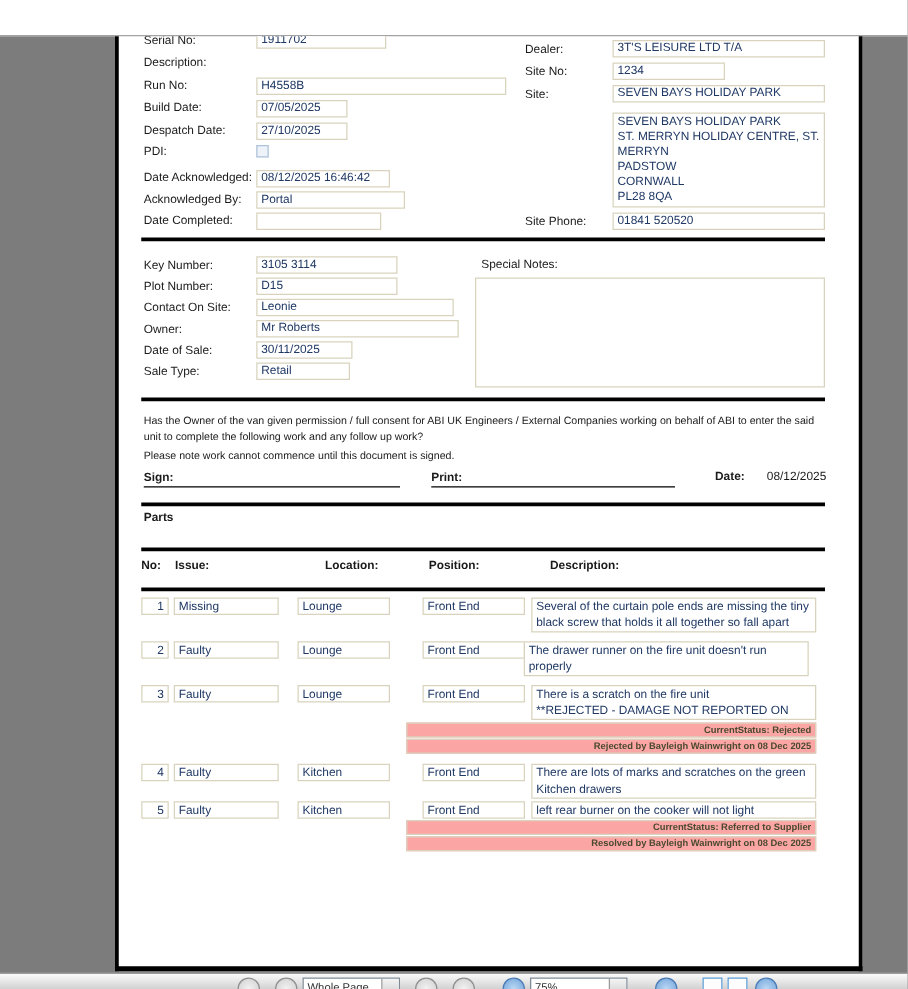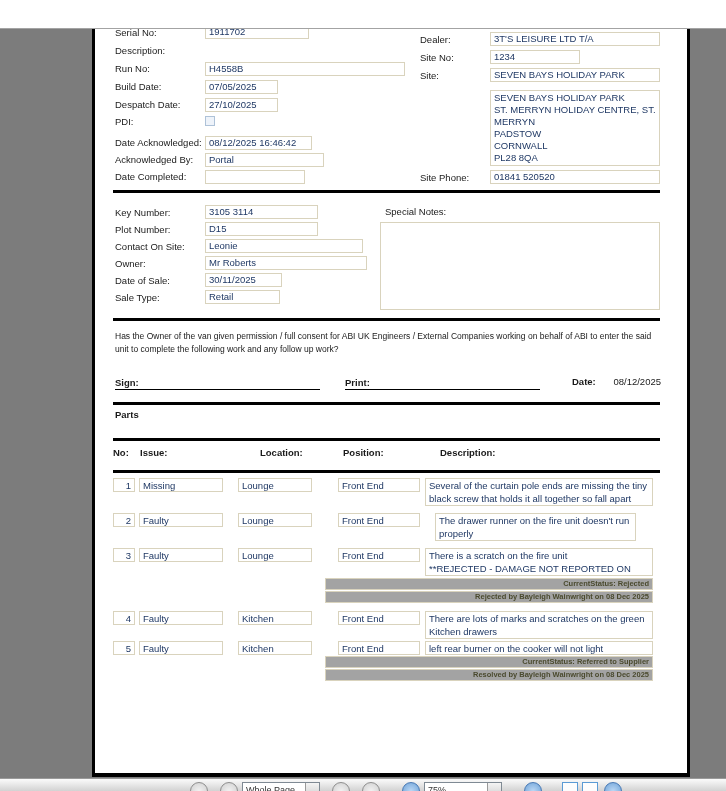--- a/index.html
+++ b/index.html
@@ -17,21 +17,21 @@
     line-height:12px;padding:1px 3px;}
   .chk{width:10px;height:10px;border:1px solid #aec2d8;background:#eef3fa;}
   .hr{background:#000;height:3px;}
   .bold{font-weight:bold;}
   .consent{color:#1a1a1a;font-size:8.5px;line-height:13px;}
   .sigline{border-bottom:1px solid #000;height:14px;}
   .hdr{color:#1a1a1a;font-size:9.5px;font-weight:bold;white-space:nowrap;}
   .cell{border:1px solid #d9d3bd;background:#fff;color:#1f3864;font-size:9.5px;
     line-height:13px;padding:0 3px;overflow:hidden;}
   .cell.num{text-align:right;}
-  .status{border:1px solid #d9d3bd;background:#a3a3a3;color:#4a4a2e;font-size:7.5px;
+  .status{border:1px solid #d9d3bd;background:#fca5a5;color:#4a4a2e;font-size:7.5px;
     font-weight:bold;line-height:10px;height:12px;text-align:right;padding:0 3px;
     white-space:nowrap;overflow:hidden;}
   .toolbar{position:absolute;left:0;top:778px;width:726px;height:13px;
     background:linear-gradient(#fbfbfb,#cfcfcf);border-top:1px solid #9a9a9a;overflow:hidden;}
   .toolbar *{position:absolute;box-sizing:border-box;}
   .tb-round{width:18px;height:18px;border-radius:50%;top:3px;
     background:radial-gradient(#f2f2f2,#cfcfcf);border:1px solid #8f8f8f;}
   .tb-round.blue{background:radial-gradient(#bcd8f5,#6fa3d8);border:1px solid #4a7ab5;}
   .tb-combo{top:3px;height:18px;background:#fff;border:1px solid #7f8a94;
     font-size:9px;color:#333;padding:2px 2px 0 3px;white-space:nowrap;overflow:hidden;}
@@ -112,20 +112,21 @@
 
   <div class="lbl" style="left:20px;top:263px">Sale Type:</div>
   <div class="fld" style="left:110px;top:261px;width:75px">Retail</div>
 
   <div class="lbl" style="left:290px;top:177px">Special Notes:</div>
   <div class="box" style="left:285px;top:193px;width:280px;height:88px"></div>
 
   <div class="hr" style="left:18px;top:289px;width:547px"></div>
 
   <div class="consent" style="left:20px;top:301px;width:546px">Has the Owner of the van given permission / full consent for ABI UK Engineers / External Companies working on behalf of ABI to enter the said unit to complete the following work and any follow up work?</div>
+  <div class="consent" style="left:20px;top:329px;width:546px">Please note work cannot commence until this document is signed.</div>
 
   <div class="lbl bold" style="left:20px;top:348px">Sign:</div>
   <div class="sigline" style="left:20px;top:347px;width:205px"></div>
   <div class="lbl bold" style="left:250px;top:348px">Print:</div>
   <div class="sigline" style="left:250px;top:347px;width:195px"></div>
   <div class="lbl bold" style="left:477px;top:347px">Date:</div>
   <div class="lbl" style="left:490px;top:347px;width:76px;text-align:right">08/12/2025</div>
 
   <div class="hr" style="left:18px;top:373px;width:547px"></div>
   <div class="lbl bold" style="left:20px;top:380px">Parts</div>
@@ -141,21 +142,21 @@
   <div class="cell num" style="left:18px;top:449px;width:22px;height:14px">1</div>
   <div class="cell" style="left:44px;top:449px;width:84px;height:14px">Missing</div>
   <div class="cell" style="left:143px;top:449px;width:74px;height:14px">Lounge</div>
   <div class="cell" style="left:243px;top:449px;width:82px;height:14px">Front End</div>
   <div class="cell" style="left:330px;top:449px;width:228px;height:28px">Several of the curtain pole ends are missing the tiny black screw that holds it all together so fall apart</div>
 
   <div class="cell num" style="left:18px;top:484px;width:22px;height:14px">2</div>
   <div class="cell" style="left:44px;top:484px;width:84px;height:14px">Faulty</div>
   <div class="cell" style="left:143px;top:484px;width:74px;height:14px">Lounge</div>
   <div class="cell" style="left:243px;top:484px;width:82px;height:14px">Front End</div>
-  <div class="cell" style="left:340px;top:484px;width:201px;height:28px">The drawer runner on the fire unit doesn't run properly</div>
+  <div class="cell" style="left:324px;top:484px;width:228px;height:28px">The drawer runner on the fire unit doesn't run properly</div>
 
   <div class="cell num" style="left:18px;top:519px;width:22px;height:14px">3</div>
   <div class="cell" style="left:44px;top:519px;width:84px;height:14px">Faulty</div>
   <div class="cell" style="left:143px;top:519px;width:74px;height:14px">Lounge</div>
   <div class="cell" style="left:243px;top:519px;width:82px;height:14px">Front End</div>
   <div class="cell" style="left:330px;top:519px;width:228px;height:28px">
     <div style="position:static">There is a scratch on the fire unit</div>
     <div style="position:static">**REJECTED - DAMAGE NOT REPORTED ON PDI**</div>
   </div>
   <div class="status" style="left:230px;top:549px;width:328px">CurrentStatus: Rejected</div>

